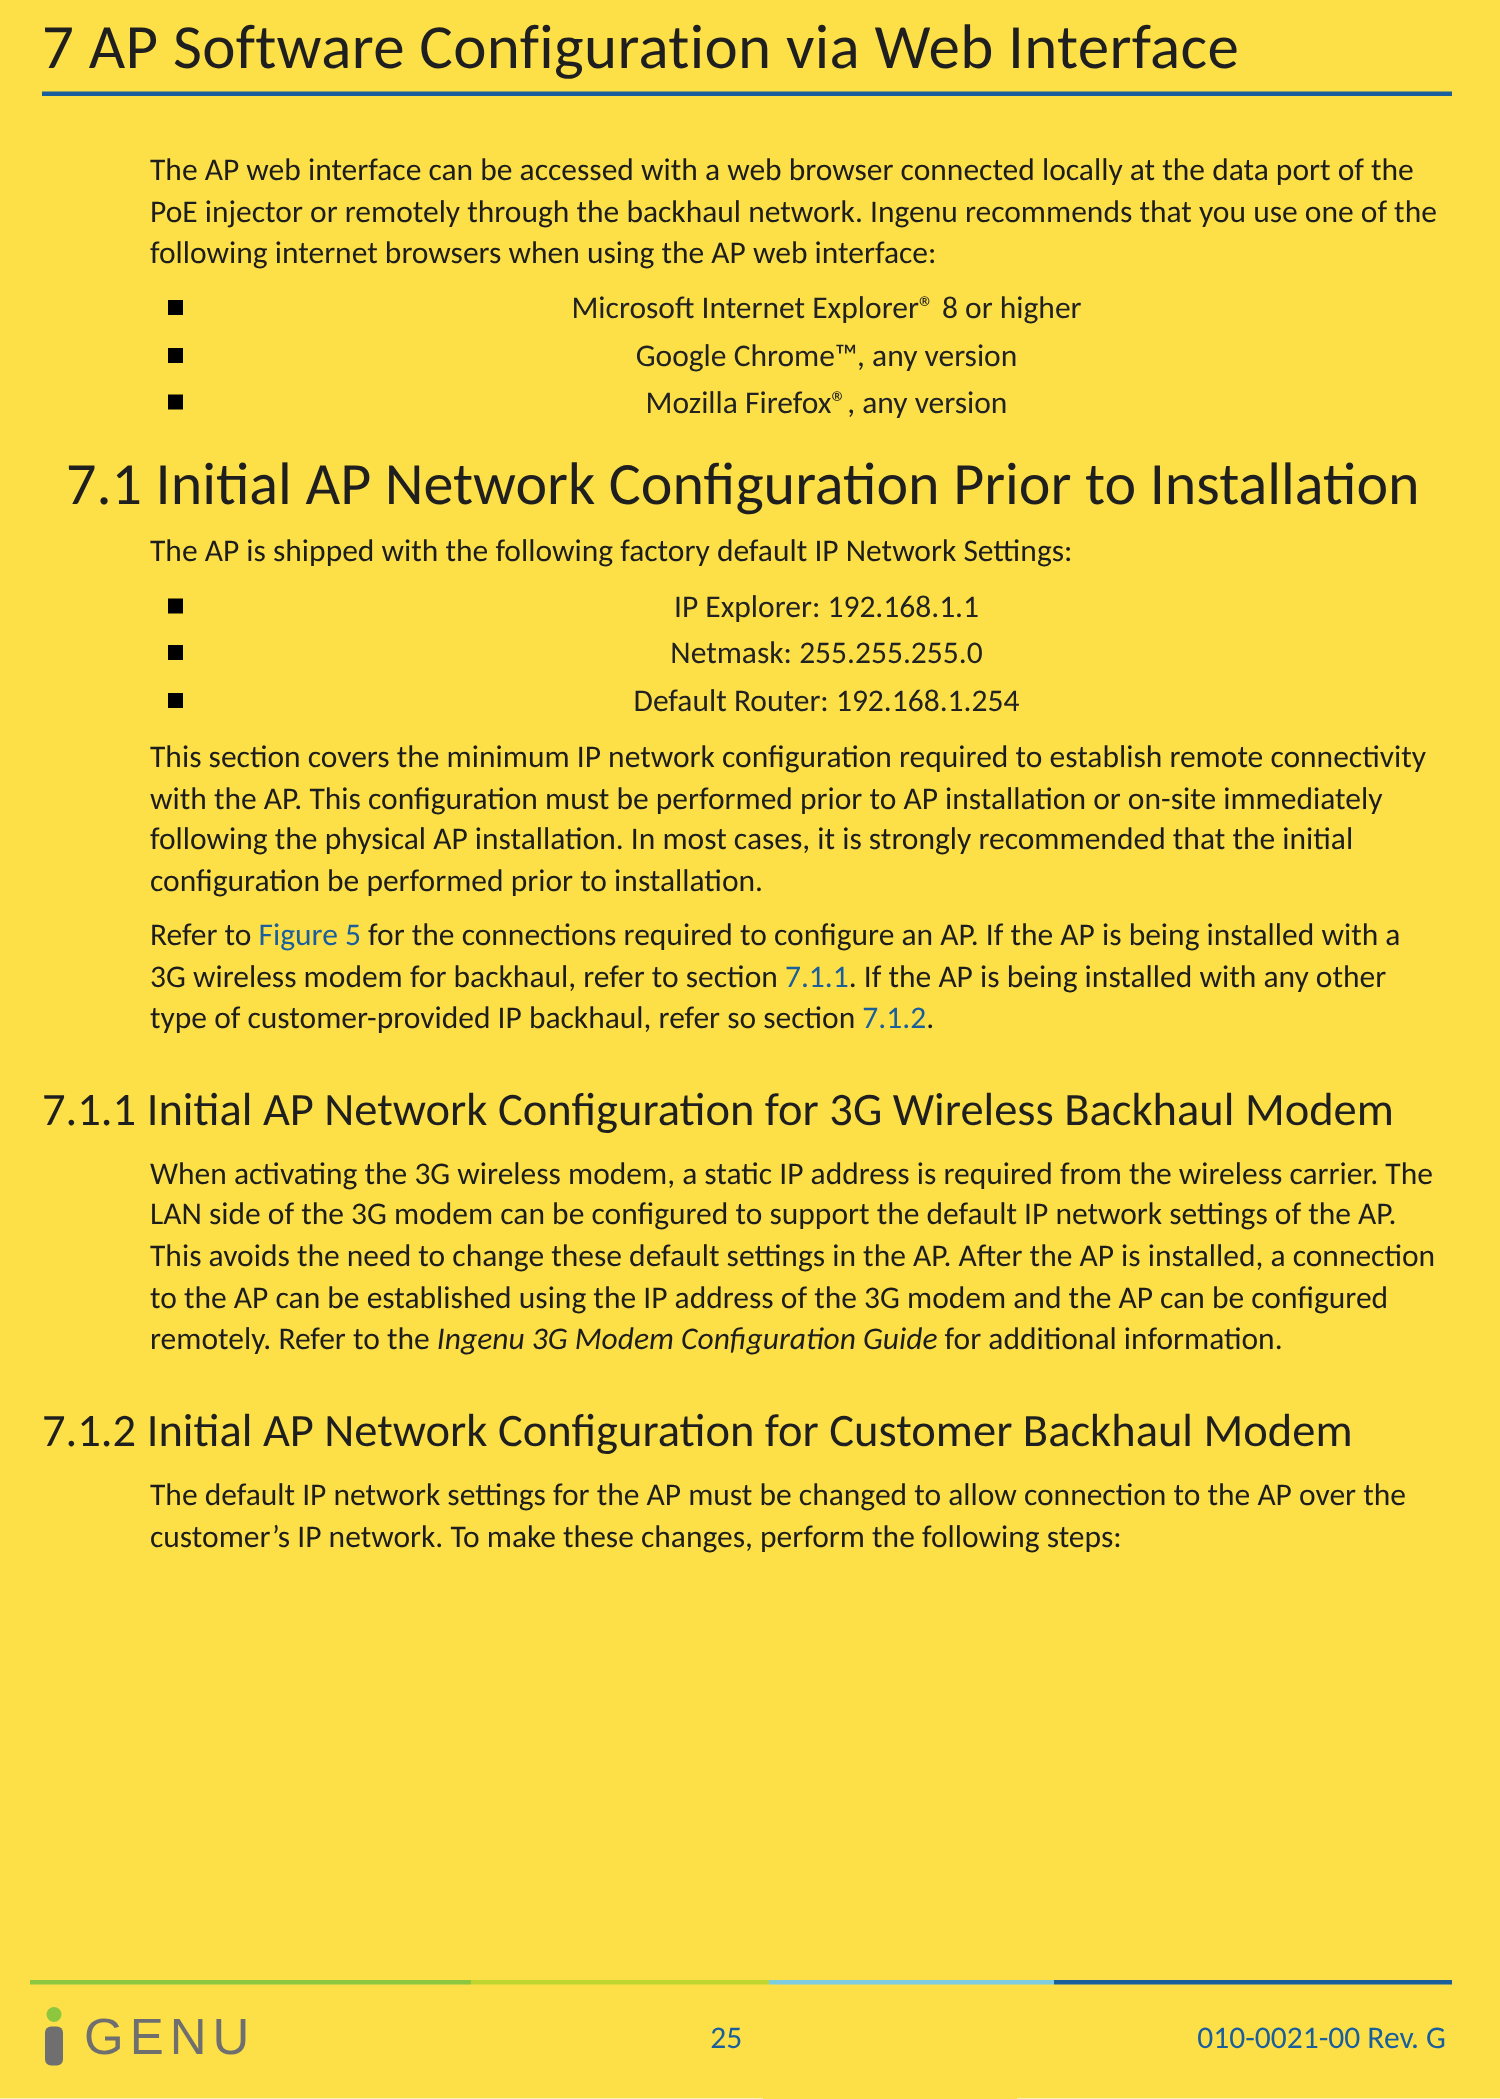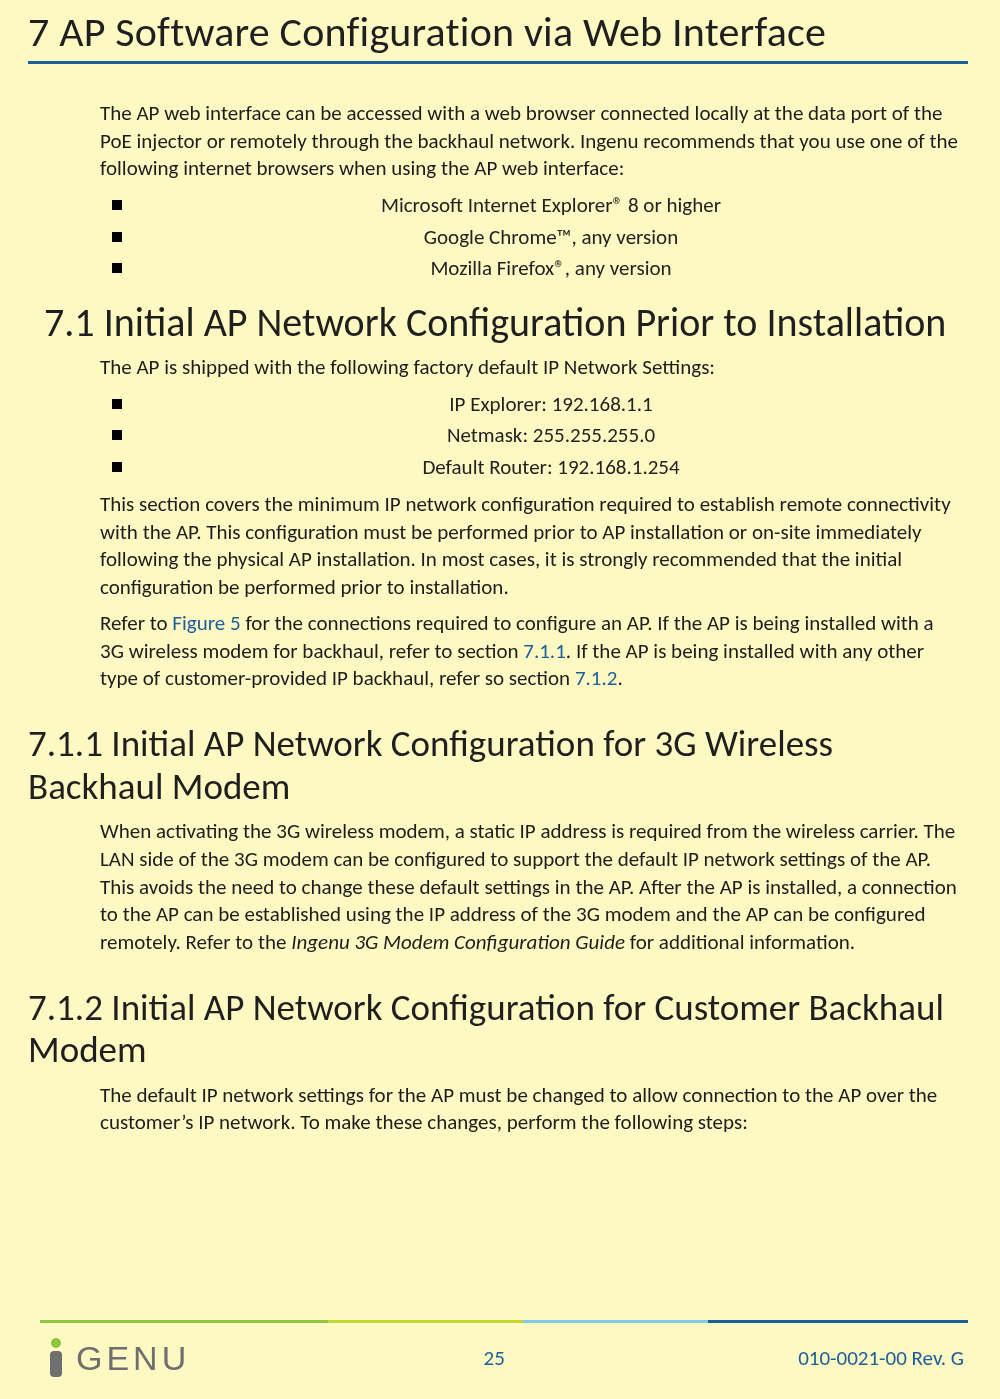--- a/index.html
+++ b/index.html
@@ -6,21 +6,21 @@
   * { box-sizing: border-box; }
   html, body {
     margin: 0;
     padding: 0;
     background: #fff;
   }
   .page {
     width: 1000px;
     height: 1399px;
     position: relative;
-    background: #fef9c3;
+    background: #fde047;
     font-family: "Candara", "Segoe UI", "Calibri", "Trebuchet MS", sans-serif;
     color: #222;
   }
   .content {
     padding: 0 32px 0 28px;
   }
   h1.chapter {
     font-size: 42px;
     font-weight: 400;
     color: #1f1f1f;
@@ -76,37 +76,37 @@
   }
   h2.section {
     font-size: 40px;
     font-weight: 400;
     margin: 26px 0 8px 16px;
     color: #1f1f1f;
     line-height: 1.15;
   }
   h2.section.wide { margin-top: 18px; }
   h3.subsection {
-    font-size: 37px;
+    font-size: 31px;
     font-weight: 400;
     margin: 30px 0 10px 0;
     color: #1f1f1f;
     line-height: 1.15;
     padding-right: 10px;
   }
   .xref {
     color: #1a5f9c;
   }
   em.doc-title {
     font-style: italic;
   }
 
   .footer {
     position: absolute;
-    left: 40px;
+    left: 20px;
     right: 32px;
     bottom: 20px;
   }
   .footrule {
     height: 3px;
     margin-bottom: 14px;
     background: linear-gradient(90deg,
       #8dc63f 0%, #8dc63f 31%,
       #bfd730 31%, #bfd730 52%,
       #7fcde0 52%, #7fcde0 72%,

